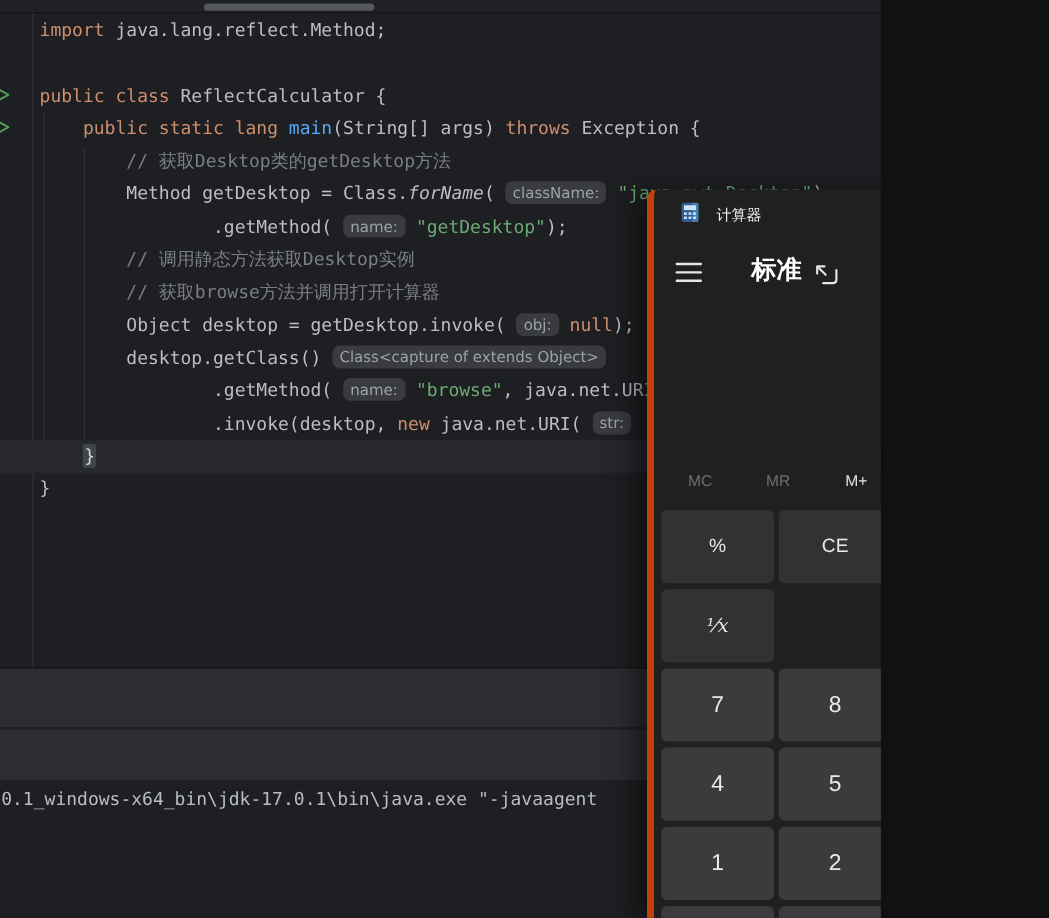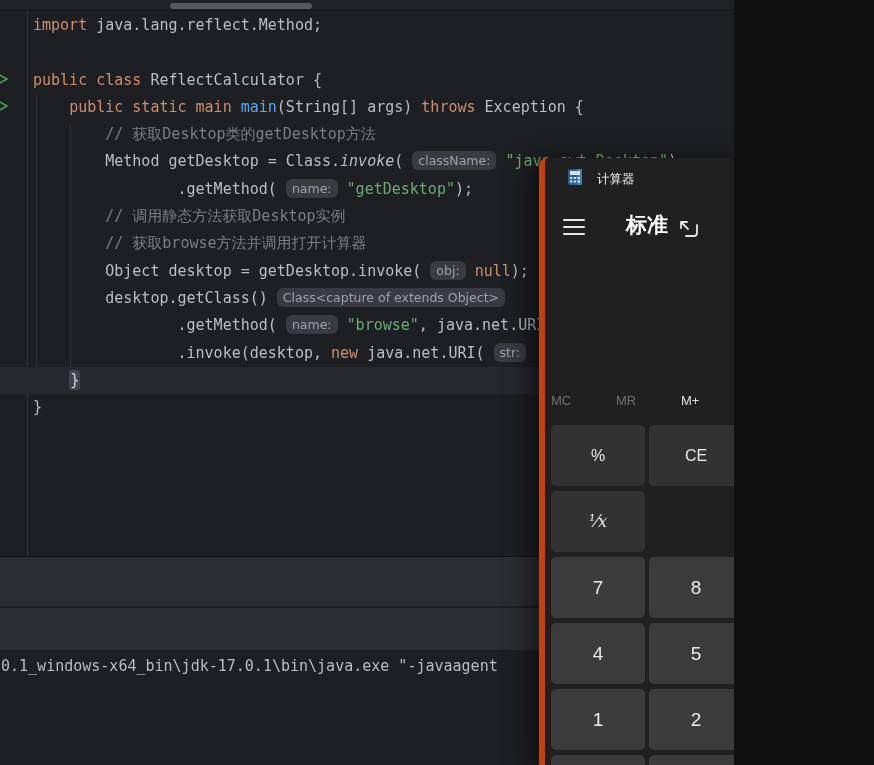--- a/index.html
+++ b/index.html
@@ -67,21 +67,21 @@
     display:flex; align-items:center; justify-content:center; font-size:13px; color:#e8e8e8; }
   .calc-max { position:absolute; left:300px; top:6px; width:34px; height:26px;
     display:flex; align-items:center; justify-content:center; }
   .calc-max-glyph { width:11px; height:11px; border:1.2px solid #e8e8e8; border-radius:2px; }
   .calc-hamburger { position:absolute; left:18px; top:61px; width:22px; height:16px; }
   .calc-hamburger span { display:block; width:22px; height:2px; background:#e6e6e6;
     border-radius:1px; margin-bottom:5px; }
   .calc-mode { position:absolute; left:58px; top:53px; font-size:21px; font-weight:bold; color:#ffffff;margin-left:23px; }
   .calc-pin { position:absolute; left:132px; top:60px; }
   .calc-memrow { position:absolute; left:6px; top:228px; width:325px; height:30px; display:flex; }
-  .mem-item { width:65px; text-align:left; font-size:13px; line-height:30px; color:#e0e0e0; }
+  .mem-item { width:65px; text-align:center; font-size:13px; line-height:30px; color:#e0e0e0; }
   .mem-item.disabled { color:#6f6f6f; }
   .calc-grid { position:absolute; left:6px; top:267px; width:400px; height:340px; }
   .calc-btn { position:absolute; width:94px; height:61px; border-radius:5px; background:#323232;
     display:flex; align-items:center; justify-content:center;
     font-size:16px; color:#e9e9e9; }
   .calc-btn.num { background:#3b3b3b; font-size:19px; }
   .calc-btn.eq  { background:#4cc2ff; color:#1d1d1d; font-size:19px; }
   .calc-btn.math { font-family:"DejaVu Serif", serif; font-style:italic; font-size:16px; }
   svg { display:block; }
 </style>
@@ -106,23 +106,23 @@
   <div class="run-icon" style="top:99px;">
     <svg width="14" height="14" viewBox="0 0 14 14">
         <path d="M3 2 L12 7 L3 12 Z" fill="none" stroke="#4f9e55" stroke-width="1.6" stroke-linejoin="round"></path>
       </svg>
   </div>
 
   <div class="code-area" id="code-area">
       <div class="code-line"><span class="tk-k">import</span><span class="tk-d"> java.lang.reflect.Method;</span></div>
       <div class="code-line"></div>
       <div class="code-line"><span class="tk-k">public class</span><span class="tk-d"> ReflectCalculator {</span></div>
-      <div class="code-line"><span class="tk-d">    </span><span class="tk-k">public static main </span><span class="tk-f">main</span><span class="tk-d">(String[] args) </span><span class="tk-k">throws</span><span class="tk-d"> Exception {</span></div>
+      <div class="code-line"><span class="tk-d">    </span><span class="tk-k">public static lang </span><span class="tk-f">main</span><span class="tk-d">(String[] args) </span><span class="tk-k">throws</span><span class="tk-d"> Exception {</span></div>
       <div class="code-line"><span class="tk-c">        // 获取Desktop类的getDesktop方法</span></div>
-      <div class="code-line"><span class="tk-d">        Method getDesktop = Class.</span><span class="tk-i">invoke</span><span class="tk-d">( </span><span class="tk-h">className:</span><span class="tk-d"> </span><span class="tk-s">"java.awt.Desktop"</span><span class="tk-d">)</span></div>
+      <div class="code-line"><span class="tk-d">        Method getDesktop = Class.</span><span class="tk-i">forName</span><span class="tk-d">( </span><span class="tk-h">className:</span><span class="tk-d"> </span><span class="tk-s">"java.awt.Desktop"</span><span class="tk-d">)</span></div>
       <div class="code-line"><span class="tk-d">                .getMethod( </span><span class="tk-h">name:</span><span class="tk-d"> </span><span class="tk-s">"getDesktop"</span><span class="tk-d">);</span></div>
       <div class="code-line"><span class="tk-c">        // 调用静态方法获取Desktop实例</span></div>
       <div class="code-line"><span class="tk-c">        // 获取browse方法并调用打开计算器</span></div>
       <div class="code-line"><span class="tk-d">        Object desktop = getDesktop.invoke( </span><span class="tk-h">obj:</span><span class="tk-d"> </span><span class="tk-k">null</span><span class="tk-d">);</span></div>
       <div class="code-line"><span class="tk-d">        desktop.getClass() </span><span class="tk-h">Class&lt;capture of extends Object&gt;</span></div>
       <div class="code-line"><span class="tk-d">                .getMethod( </span><span class="tk-h">name:</span><span class="tk-d"> </span><span class="tk-s">"browse"</span><span class="tk-d">, java.net.URI.class)</span></div>
       <div class="code-line"><span class="tk-d">                .invoke(desktop, </span><span class="tk-k">new</span><span class="tk-d"> java.net.URI( </span><span class="tk-h">str:</span></div>
       <div class="code-line caret-line"><span class="tk-d">    </span><span class="tk-b">}</span></div>
       <div class="code-line"><span class="tk-d">}</span></div>
     </div>

